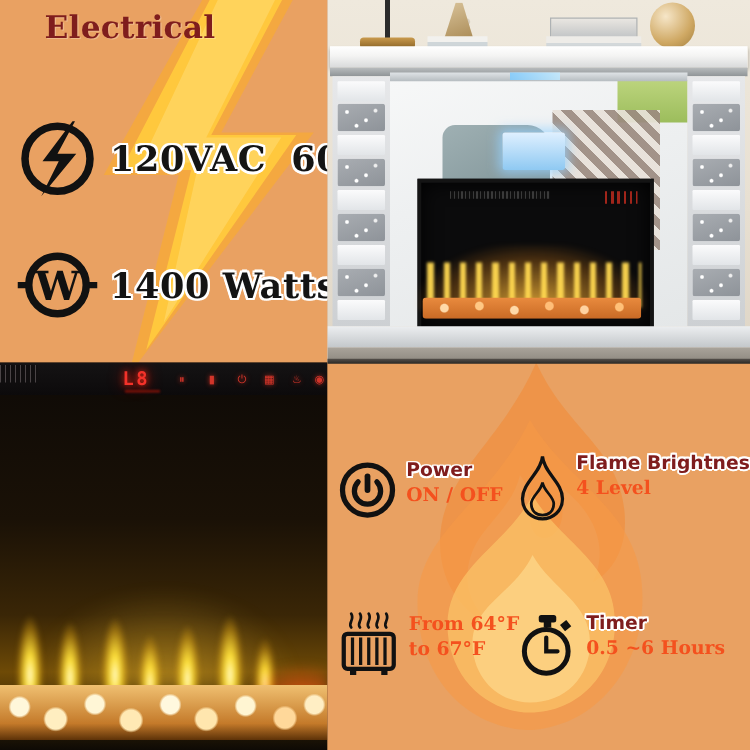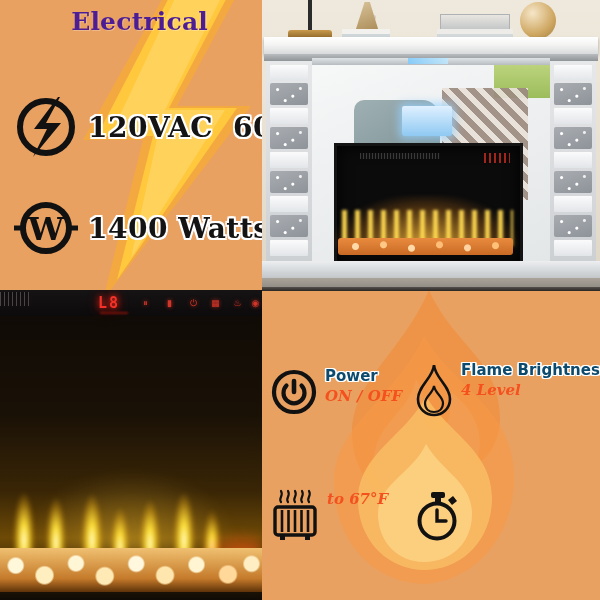--- a/index.html
+++ b/index.html
@@ -10,22 +10,22 @@
 
   
   .quad{position:absolute;overflow:hidden;}
   #q-elec  {left:0;   top:0;   width:262px;height:290px;background:#E9A162;}
   #q-photo {left:262px;top:0;  width:338px;height:290px;background:#cfc9c2;}
   #q-flame {left:0;   top:290px;width:262px;height:310px;background:#0a0604;}
   #q-feat  {left:262px;top:290px;width:338px;height:310px;background:#E9A162;}
 
   
   .bolt-bg{position:absolute;left:55px;top:-10px;width:215px;height:300px;}
-  .spec-head{position:absolute;left:0;top:6px;width:208px;text-align:right;
-    font-family:"DejaVu Serif",serif;font-weight:bold;color:#4c1d95;
+  .spec-head{position:absolute;left:0;top:6px;width:208px;text-align:center;
+    font-family:"DejaVu Serif",serif;font-weight:bold;color:#7f1d1d;
     font-size:25px;line-height:31px;letter-spacing:.2px;
     text-shadow:1px 1px 0 rgba(255,255,255,.25);}
   .spec-row{position:absolute;display:flex;align-items:center;}
   #row-volt{left:14px;top:95px;}
   #row-watt{left:14px;top:196px;}
   .spec-ico{width:64px;height:64px;flex:0 0 64px;position:relative;}
   .spec-txt{font-family:"DejaVu Serif",serif;font-weight:bold;font-size:28px;
     color:#141414;margin-left:10px;white-space:nowrap;letter-spacing:.5px;
     text-shadow:
       -1.6px -1.6px 0 #fff, 1.6px -1.6px 0 #fff,
@@ -177,25 +177,25 @@
     font-family:"DejaVu Serif",serif;font-weight:bold;color:#111;
     font-size:23px;letter-spacing:.2px;}
   .feat{position:absolute;display:flex;align-items:flex-start;}
   #f-power {left:8px;  top:78px;}
   #f-bright{left:152px;top:72px;}
   #f-heat  {left:8px;  top:198px;}
   #f-timer {left:152px;top:200px;}
   .f-ico{flex:0 0 auto;position:relative;}
   .f-txt{margin-left:7px;}
   .f-name{font-family:"DejaVu Sans",sans-serif;font-weight:bold;font-size:15px;
-    color:#0c4a6e;white-space:nowrap;line-height:17px;
+    color:#7f1d1d;white-space:nowrap;line-height:17px;
     text-shadow:-1.2px -1.2px 0 #fff,1.2px -1.2px 0 #fff,-1.2px 1.2px 0 #fff,
       1.2px 1.2px 0 #fff,0 -1.4px 0 #fff,0 1.4px 0 #fff,-1.4px 0 0 #fff,1.4px 0 0 #fff;}
   .f-val{font-family:"DejaVu Serif",serif;font-weight:bold;font-size:15px;
-    color:#F4511E;white-space:nowrap;line-height:18px;margin-top:2px;font-style:italic;}
+    color:#F4511E;white-space:nowrap;line-height:18px;margin-top:2px;}
   #seam-top{position:absolute;left:262px;top:287px;width:338px;height:4px;
     background:linear-gradient(180deg,#55504b,#2a2724);}
 </style>
 </head>
 <body>
 
 <div id="page">
 
   <div class="quad" id="q-elec">
 
@@ -366,31 +366,36 @@
             <line x1="18.5" y1="22" x2="18.5" y2="44"></line>
             <line x1="25" y1="22" x2="25" y2="44"></line>
             <line x1="31.5" y1="22" x2="31.5" y2="44"></line>
             <line x1="38" y1="22" x2="38" y2="44"></line>
           </g>
           <rect x="10" y="47" width="5" height="5" fill="#111"></rect>
           <rect x="35" y="47" width="5" height="5" fill="#111"></rect>
         </svg>
       </div>
       <div class="f-txt">
+        <div class="f-val">From 64°F</div>
         <div class="f-val">to 67°F</div>
       </div>
     </div>
 
     <div class="feat" id="f-timer">
       <div class="f-ico">
         <svg width="48" height="52" viewBox="0 0 48 52">
           <rect x="17" y="2" width="14" height="6" rx="2" fill="#111"></rect>
           <rect x="21" y="7" width="6" height="5" fill="#111"></rect>
           <path d="M34 10 l5 -4 4 5 -5 4 z" fill="#111"></path>
           <circle cx="23" cy="31" r="17.5" fill="none" stroke="#111" stroke-width="4"></circle>
           <path d="M23 20 v11 h9" fill="none" stroke="#111" stroke-width="3.4" stroke-linecap="round"></path>
         </svg>
       </div>
+      <div class="f-txt">
+        <div class="f-name">Timer</div>
+        <div class="f-val">0.5 ~6 Hours</div>
+      </div>
     </div>
   </div>
 
   <div id="seam-top"></div>
 </div>
 
 </body></html>

